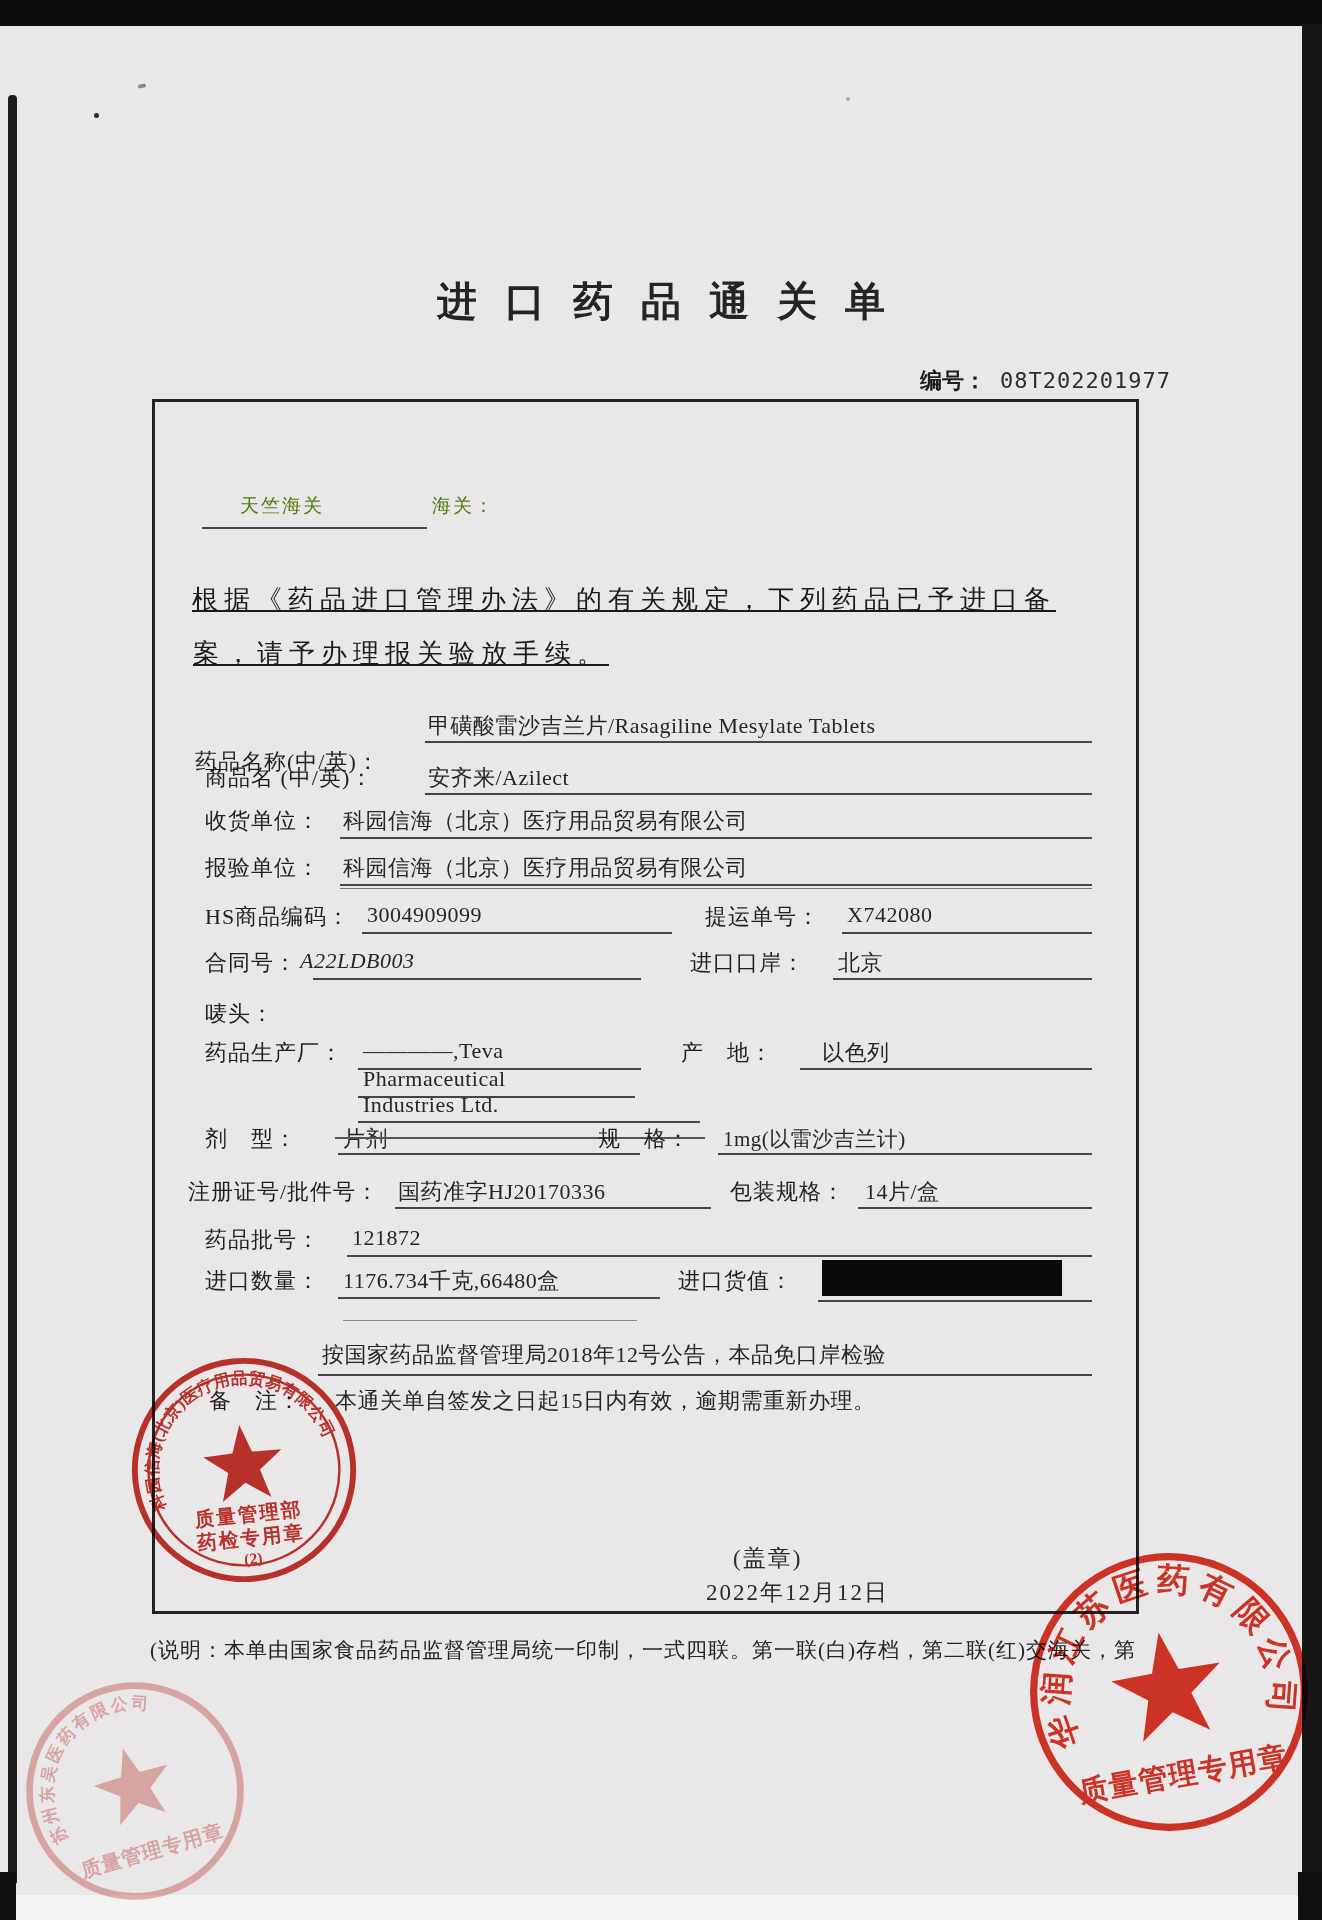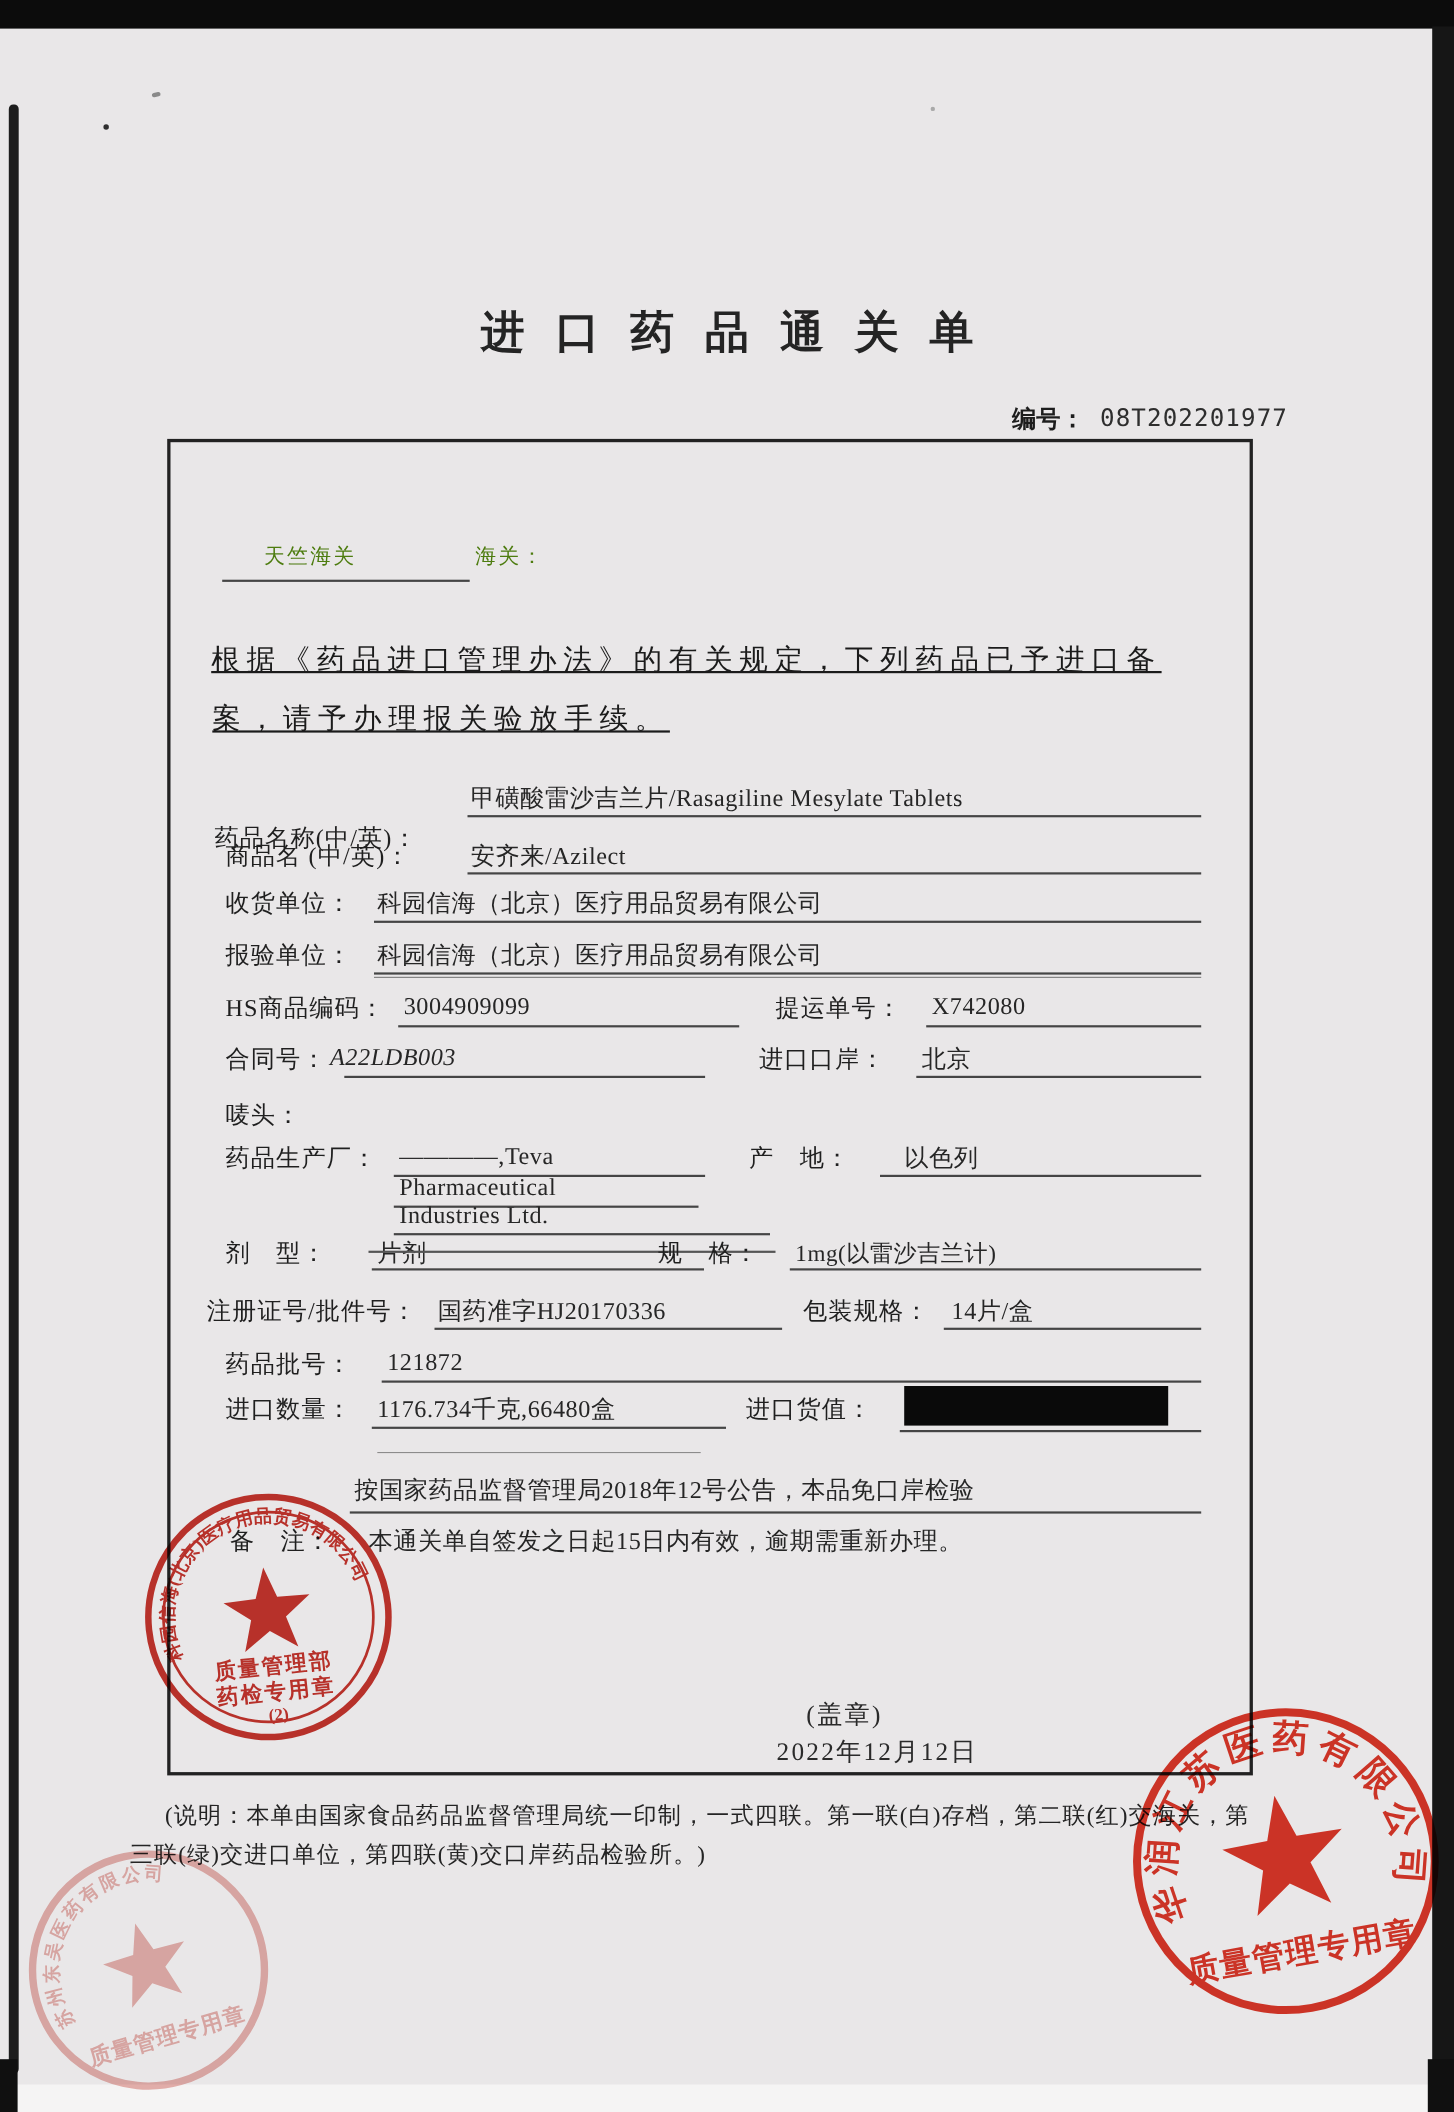--- a/index.html
+++ b/index.html
@@ -178,21 +178,20 @@
 
   <div>
     <span class="abs lbl" style="left:209px;top:1386px;">备　注：</span>
     <span class="abs val" style="left:335px;top:1386px;">本通关单自签发之日起15日内有效，逾期需重新办理。</span>
   </div>
 
   <span class="abs seal-hint" style="left:733px;top:1543px;">(盖章)</span>
   <span class="abs seal-date" style="left:706px;top:1577px;">2022年12月12日</span>
 
   <div class="abs foot" style="left:150px;top:1636px;">(说明：本单由国家食品药品监督管理局统一印制，一式四联。第一联(白)存档，第二联(红)交海关，第</div>
-  <div class="abs foot" style="left:118px;top:1672px;">三联(绿)交进口单位，第四联(黄)交口岸药品检验所。)</div>
 
   <div class="abs stamp" style="left:126px;top:1352px;width:236px;height:236px;transform:rotate(-6deg);opacity:0.92;">
     <svg viewBox="0 0 240 240" width="236" height="236">
       <defs>
           <path id="arcA" d="M 37.3 150.1 A 88 88 0 1 1 202.7 150.1"></path>
         </defs>
       <circle cx="120" cy="120" r="111" fill="none" stroke="#c4241c" stroke-width="6"></circle>
       <circle cx="120" cy="120" r="97" fill="none" stroke="#c4241c" stroke-width="2.5"></circle>
       <text fill="#c4241c" font-size="16.5" letter-spacing="0.5">
         <textPath href="#arcA">科园信海(北京)医疗用品贸易有限公司</textPath>

